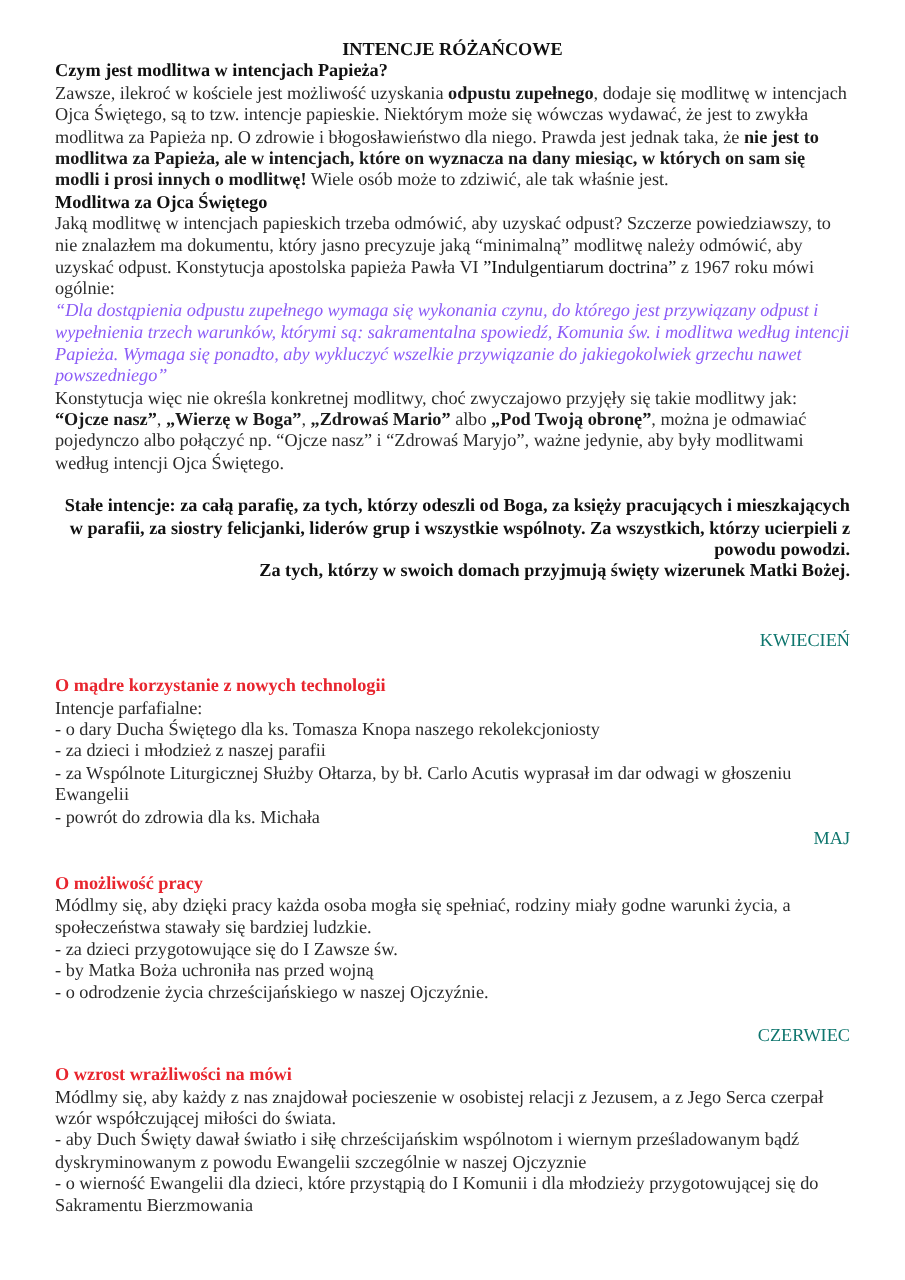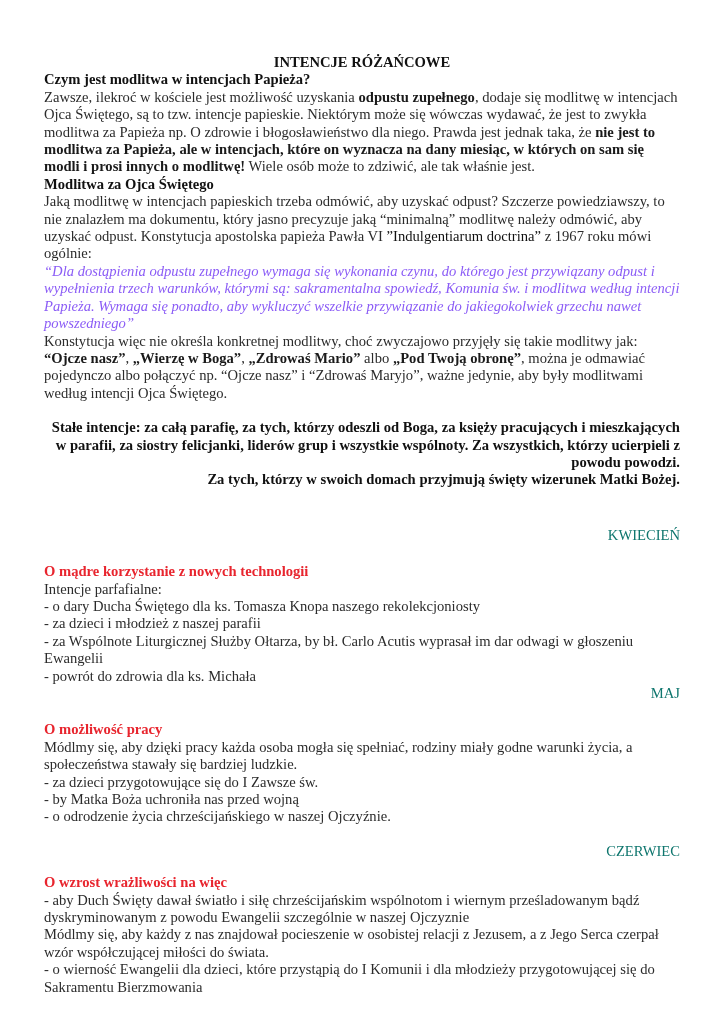--- a/index.html
+++ b/index.html
@@ -1,18 +1,18 @@
 <!DOCTYPE html>
 <html><head>
 <meta charset="utf-8">
 <style>
   html, body { margin:0; padding:0; background:#ffffff; }
   body { width:724px; height:1024px; overflow:hidden; position:relative;
          font-family:"Liberation Serif","DejaVu Serif",serif; color:#2b2b2b; }
-  .page { position:absolute; left:44px; top:54px; width:636px; font-size:14.6px; line-height:17.4px; }
+  .page { position:absolute; left:44px; top:32px; width:636px; font-size:14.6px; line-height:17.4px; }
   .title { text-align:center; font-weight:bold; color:#111; margin:0; }
   .h { font-weight:bold; color:#111; margin:0; }
   p { margin:0; }
   b { color:#1a1a1a; }
   .hl { color:#111; }
   .quote { font-style:italic; color:#8b5cf6; }
   .center-block { text-align:right; font-weight:bold; color:#111; margin-top:17px; }
   .month { text-align:right; font-weight:normal; color:#0f766e; }
   .red { font-weight:bold; color:#e8252e;margin-top:14px; }
   .gap-lg { height:38px; }
@@ -58,18 +58,18 @@
     <p>Módlmy się, aby dzięki pracy każda osoba mogła się spełniać, rodziny miały godne warunki życia, a społeczeństwa stawały się bardziej ludzkie.</p>
     <p>- za dzieci przygotowujące się do I Zawsze św.</p>
     <p>- by Matka Boża uchroniła nas przed wojną</p>
     <p>- o odrodzenie życia chrześcijańskiego w naszej Ojczyźnie.</p>
   </section>
 
   <div class="gap-md"></div>
 
   <section>
     <p class="month">CZERWIEC</p>
-    <p class="red">O wzrost wrażliwości na więc</p>
+    <p class="red">O wzrost wrażliwości na mówi</p>
+    <p>Módlmy się, aby każdy z nas znajdował pocieszenie w osobistej relacji z Jezusem, a z Jego Serca czerpał wzór współczującej miłości do świata.</p>
     <p>- aby  Duch Święty dawał światło i siłę chrześcijańskim wspólnotom i wiernym prześladowanym bądź dyskryminowanym z powodu Ewangelii szczególnie w naszej Ojczyznie</p>
-    <p>Módlmy się, aby każdy z nas znajdował pocieszenie w osobistej relacji z Jezusem, a z Jego Serca czerpał wzór współczującej miłości do świata.</p>
     <p>- o wierność Ewangelii dla dzieci, które przystąpią do I Komunii i dla młodzieży przygotowującej się do Sakramentu Bierzmowania</p>
   </section>
 </div>
 
 </body></html>

